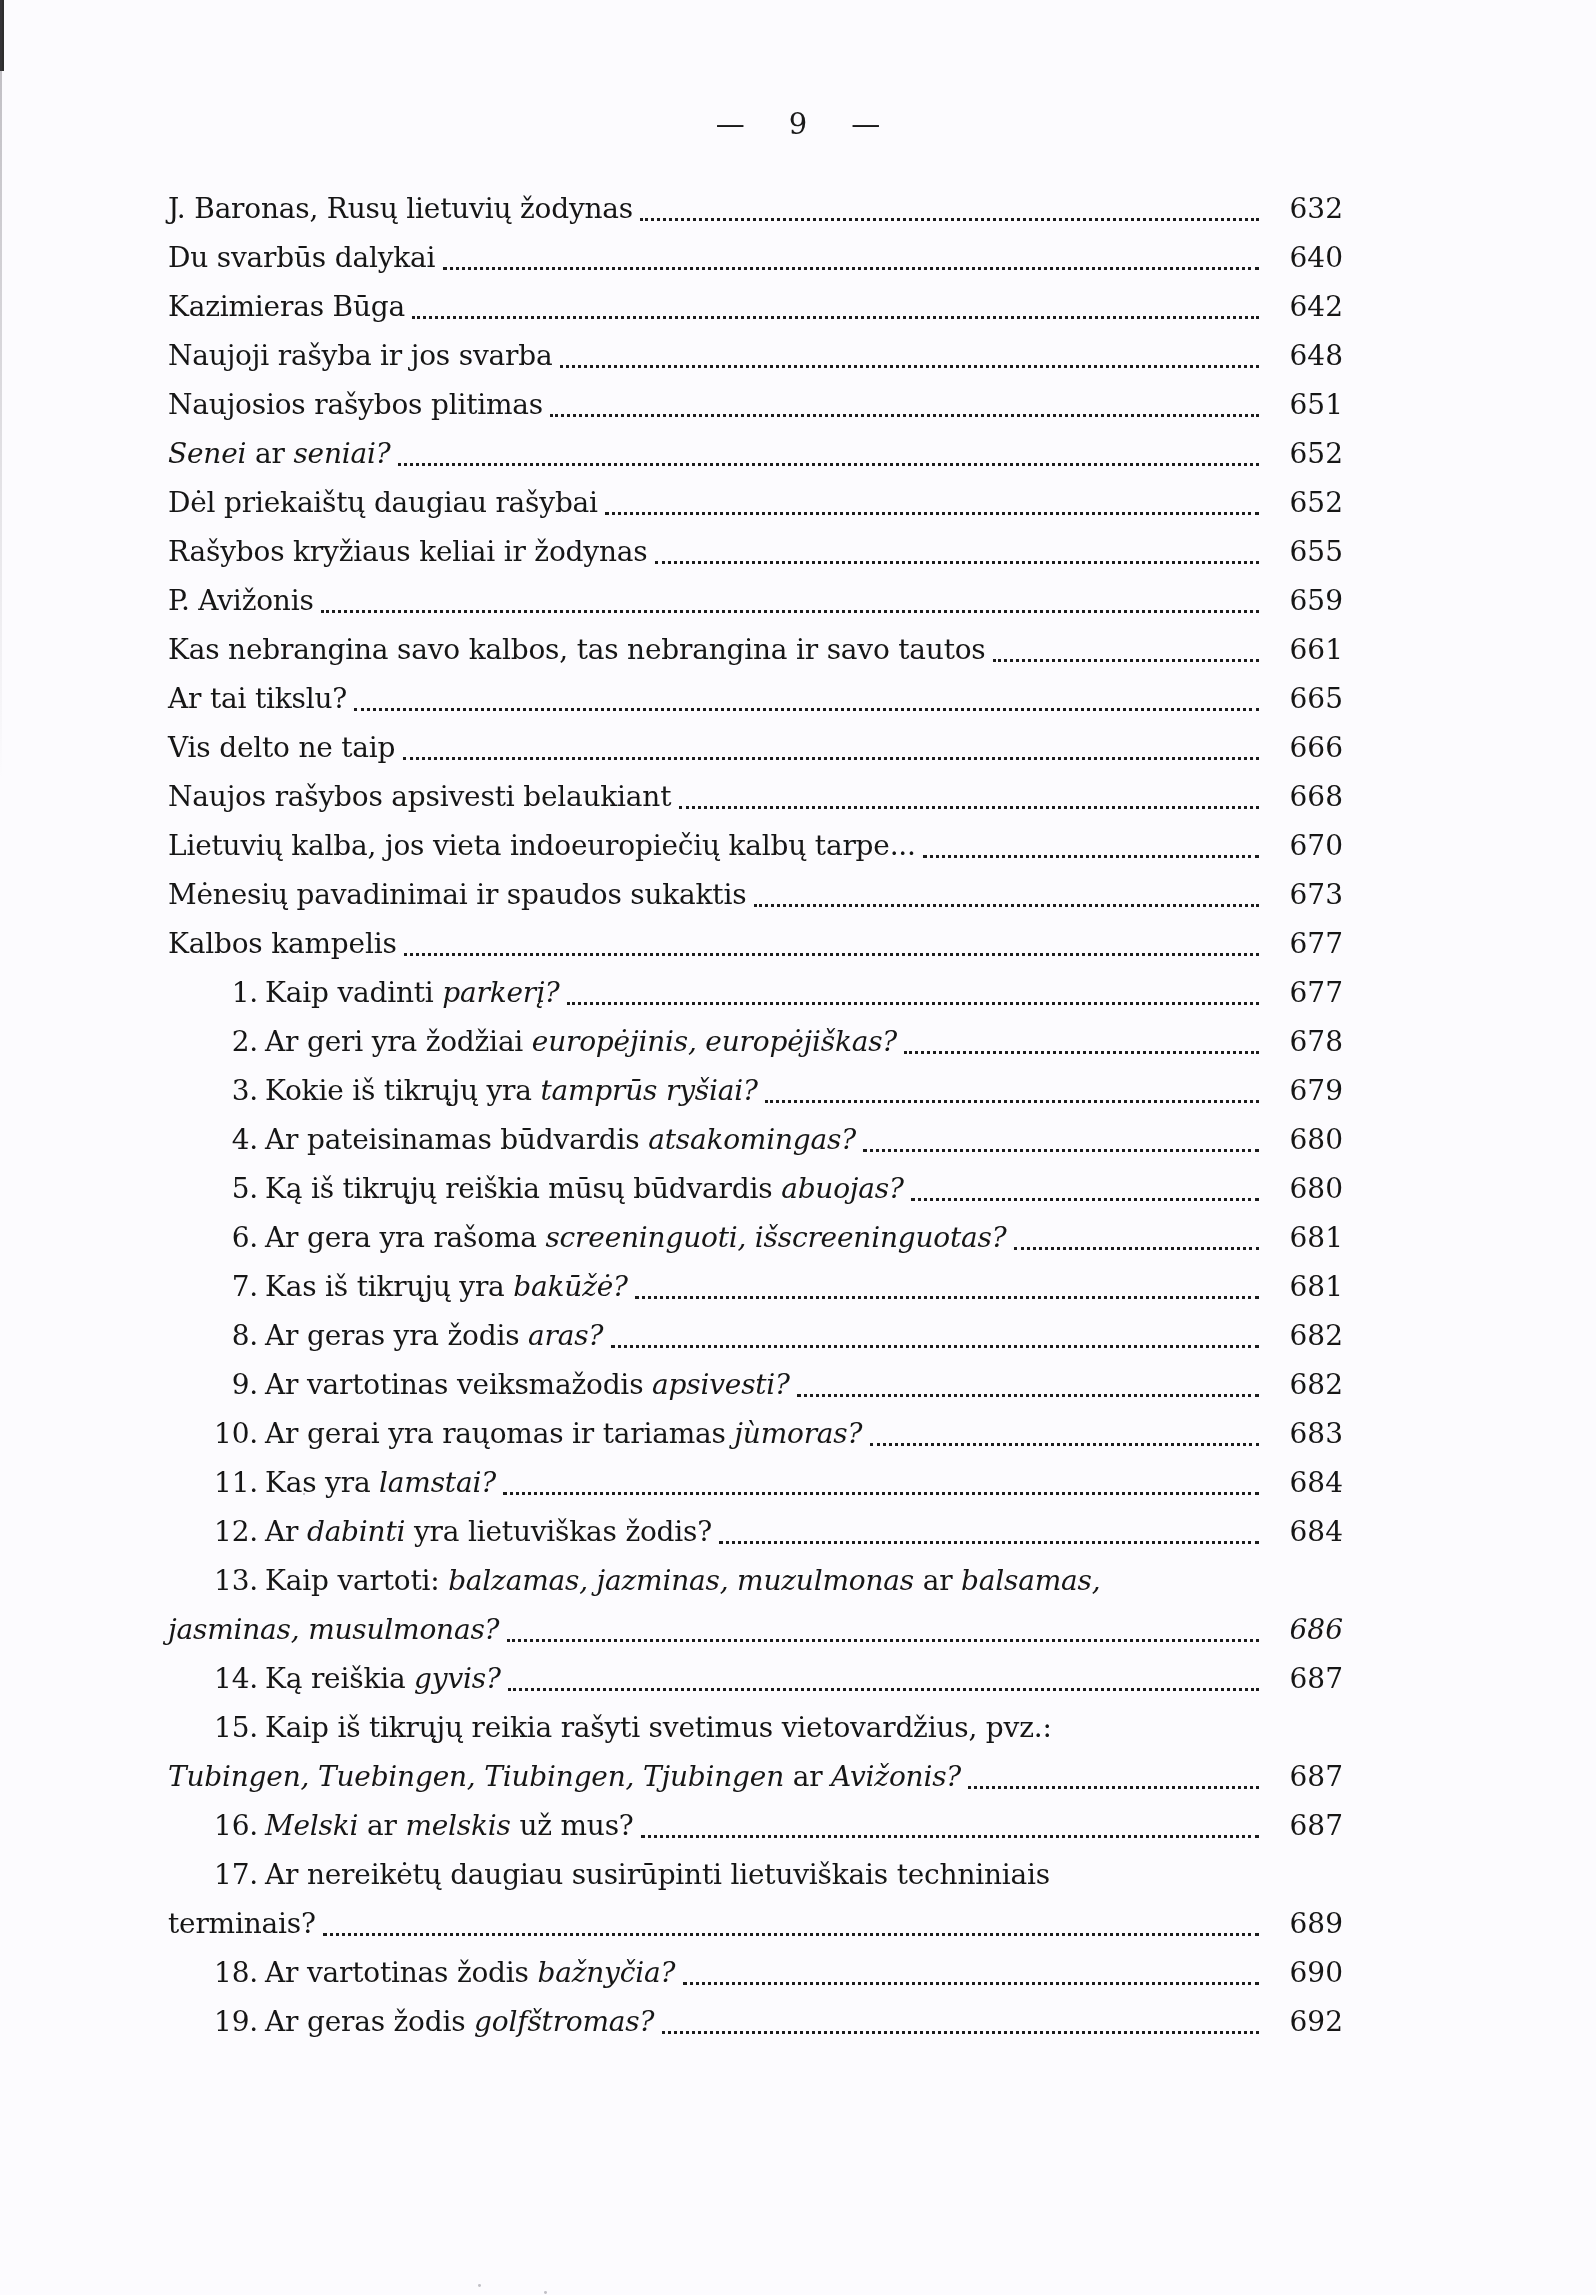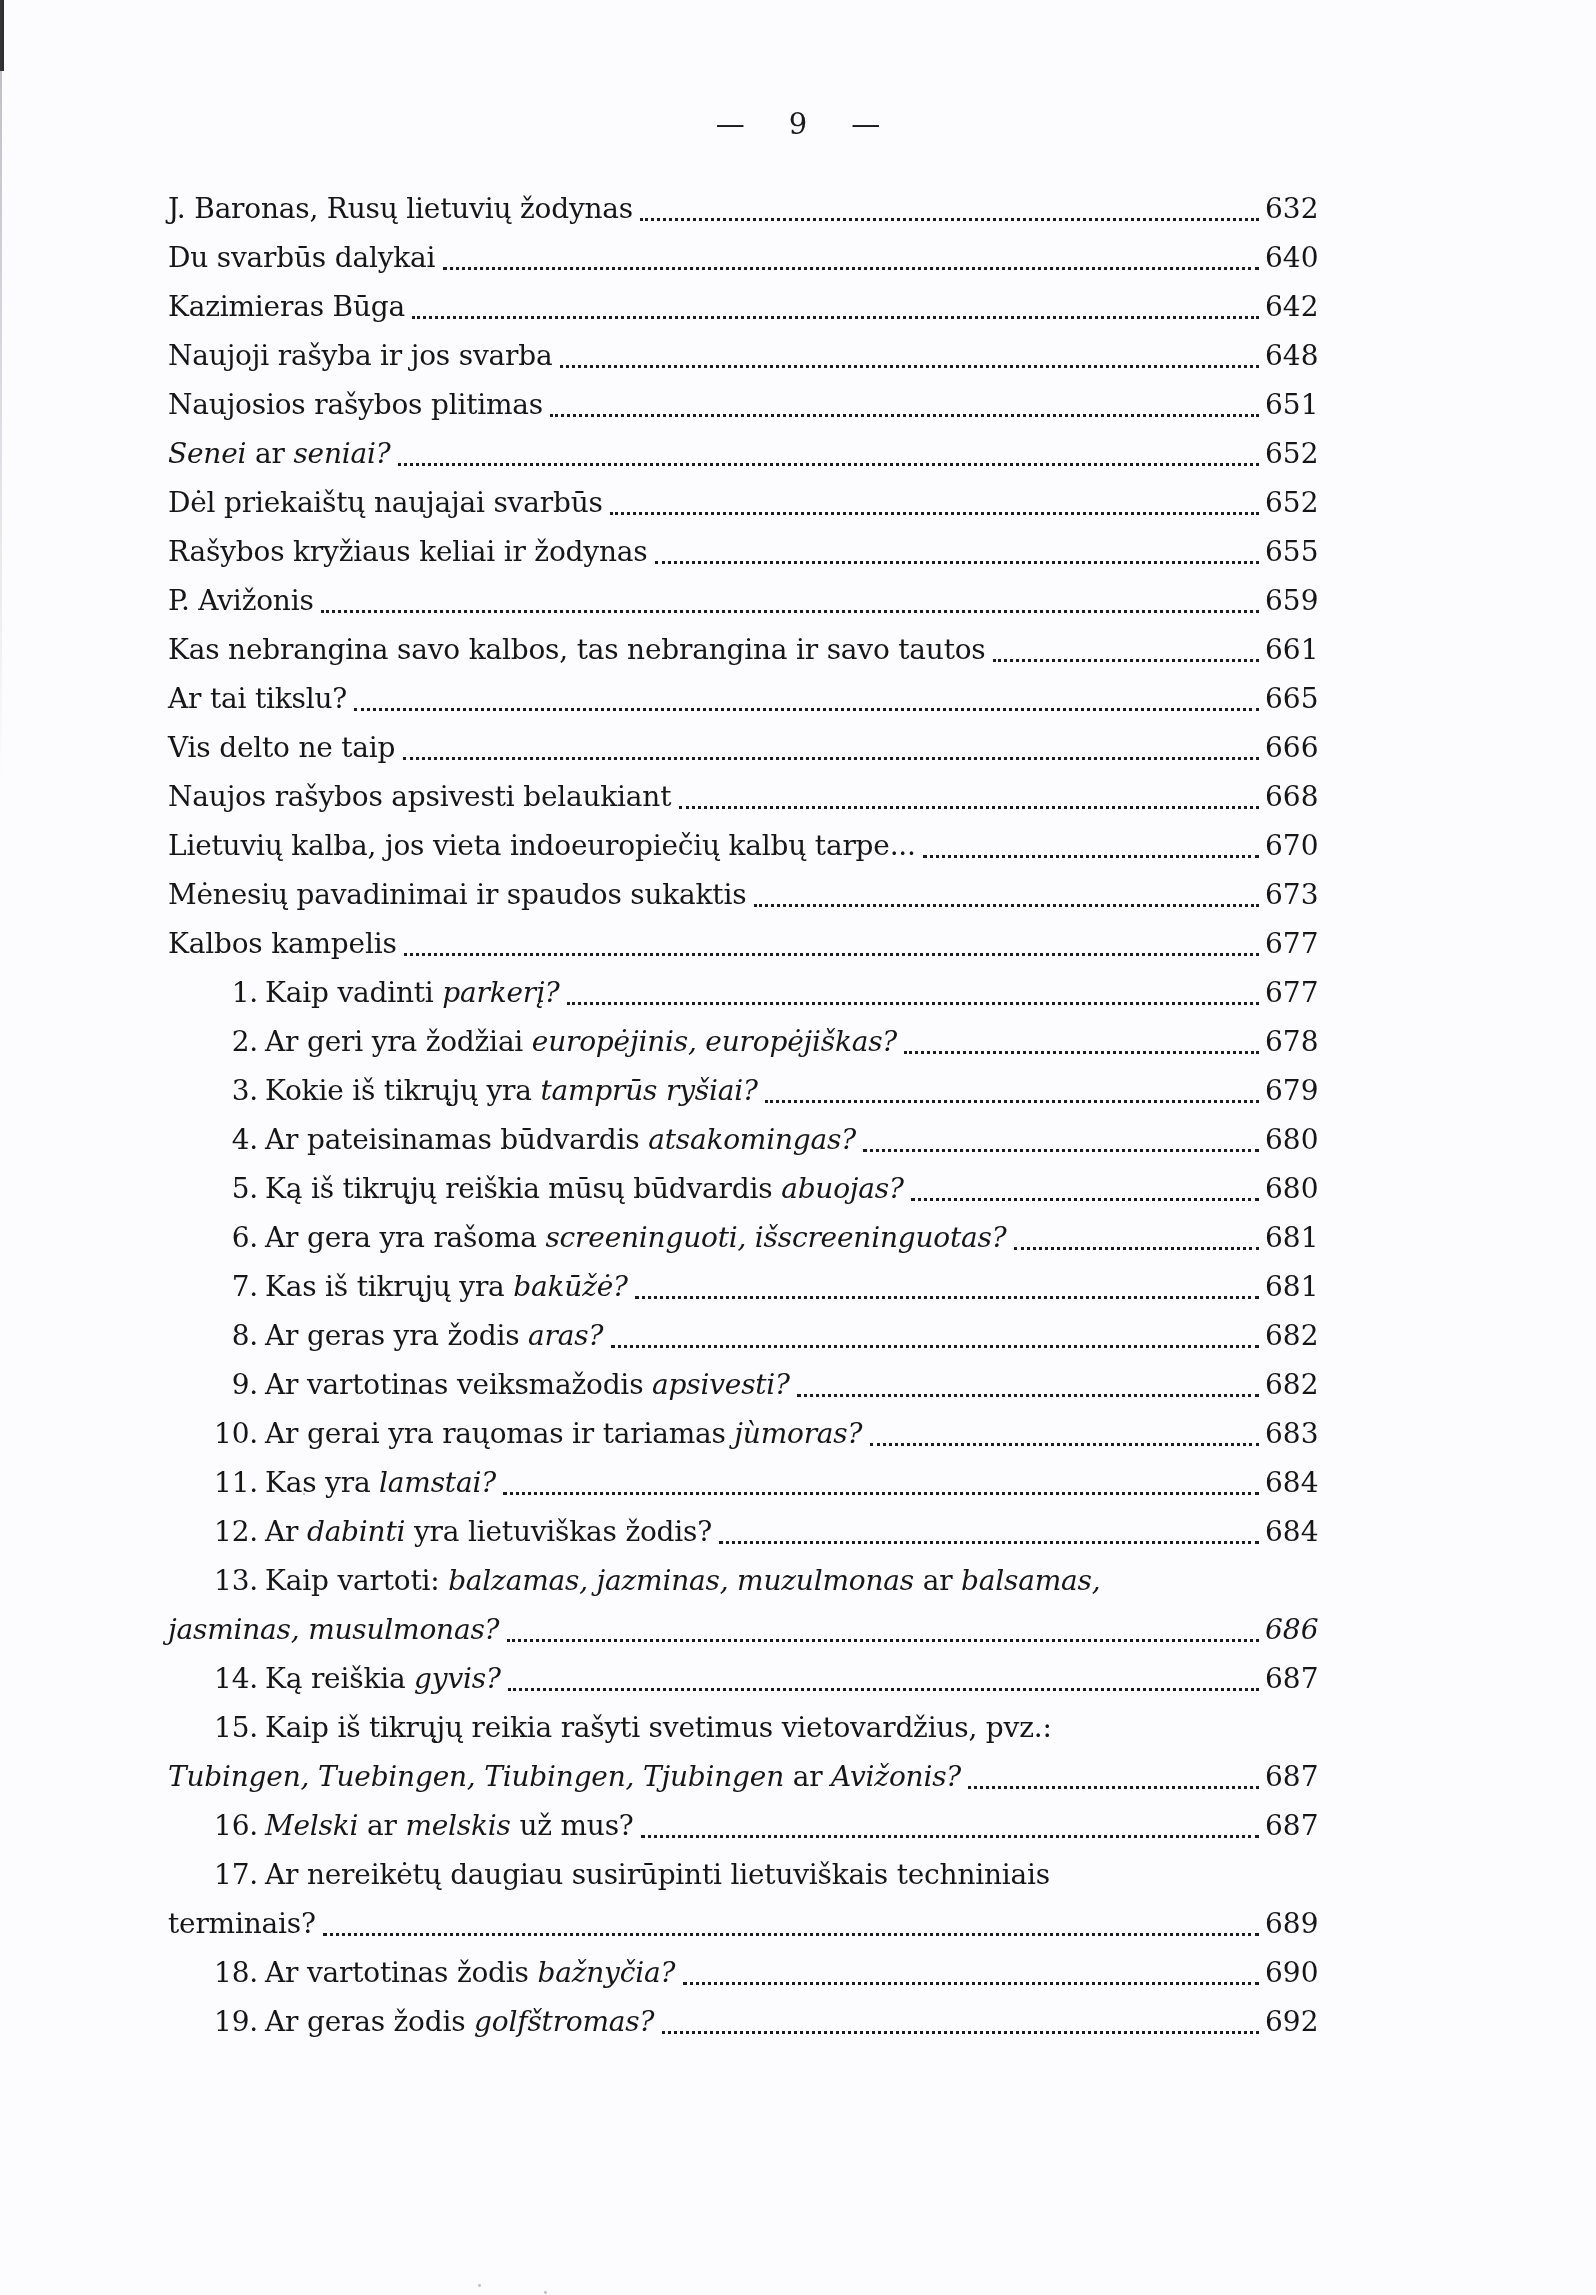--- a/index.html
+++ b/index.html
@@ -43,21 +43,21 @@
   .it{font-style:italic;}
   .num{flex:none;width:90px;text-align:right;letter-spacing:-0.2px;}
   .sub .txt{margin-left:7px;}
   .leader{
     flex:1 1 auto;
     border-bottom:3.2px dotted #1c1c1c;
     margin:0 6.4px 5.5px 7.3px;
     min-width:18.4px;
     height:0;
   }
-  .pnum{flex:none;min-width:78px;text-align:left;}
+  .pnum{flex:none;min-width:78px;text-align:right;}
   .pnum.it{}
   .noleader .txt{flex:1 1 auto;}
 </style>
 </head>
 <body>
 
 <div class="page">
   <div class="edge-dark"></div>
   <div class="edge-fade"></div>
   <div class="speck s1"></div>
@@ -96,21 +96,21 @@
         <span class="txt"><span class="rm">Naujosios rašybos plitimas</span></span>
         <span class="leader"></span>
         <span class="pnum">651</span>
       </div>
       <div class="row main">
         <span class="txt"><span class="it">Senei</span><span class="rm"> ar </span><span class="it">seniai?</span></span>
         <span class="leader"></span>
         <span class="pnum">652</span>
       </div>
       <div class="row main">
-        <span class="txt"><span class="rm">Dėl priekaištų naujajai svarbūs</span></span>
+        <span class="txt"><span class="rm">Dėl priekaištų daugiau rašybai</span></span>
         <span class="leader"></span>
         <span class="pnum">652</span>
       </div>
       <div class="row main">
         <span class="txt"><span class="rm">Rašybos kryžiaus keliai ir žodynas</span></span>
         <span class="leader"></span>
         <span class="pnum">655</span>
       </div>
       <div class="row main">
         <span class="txt"><span class="rm">P. Avižonis</span></span>

